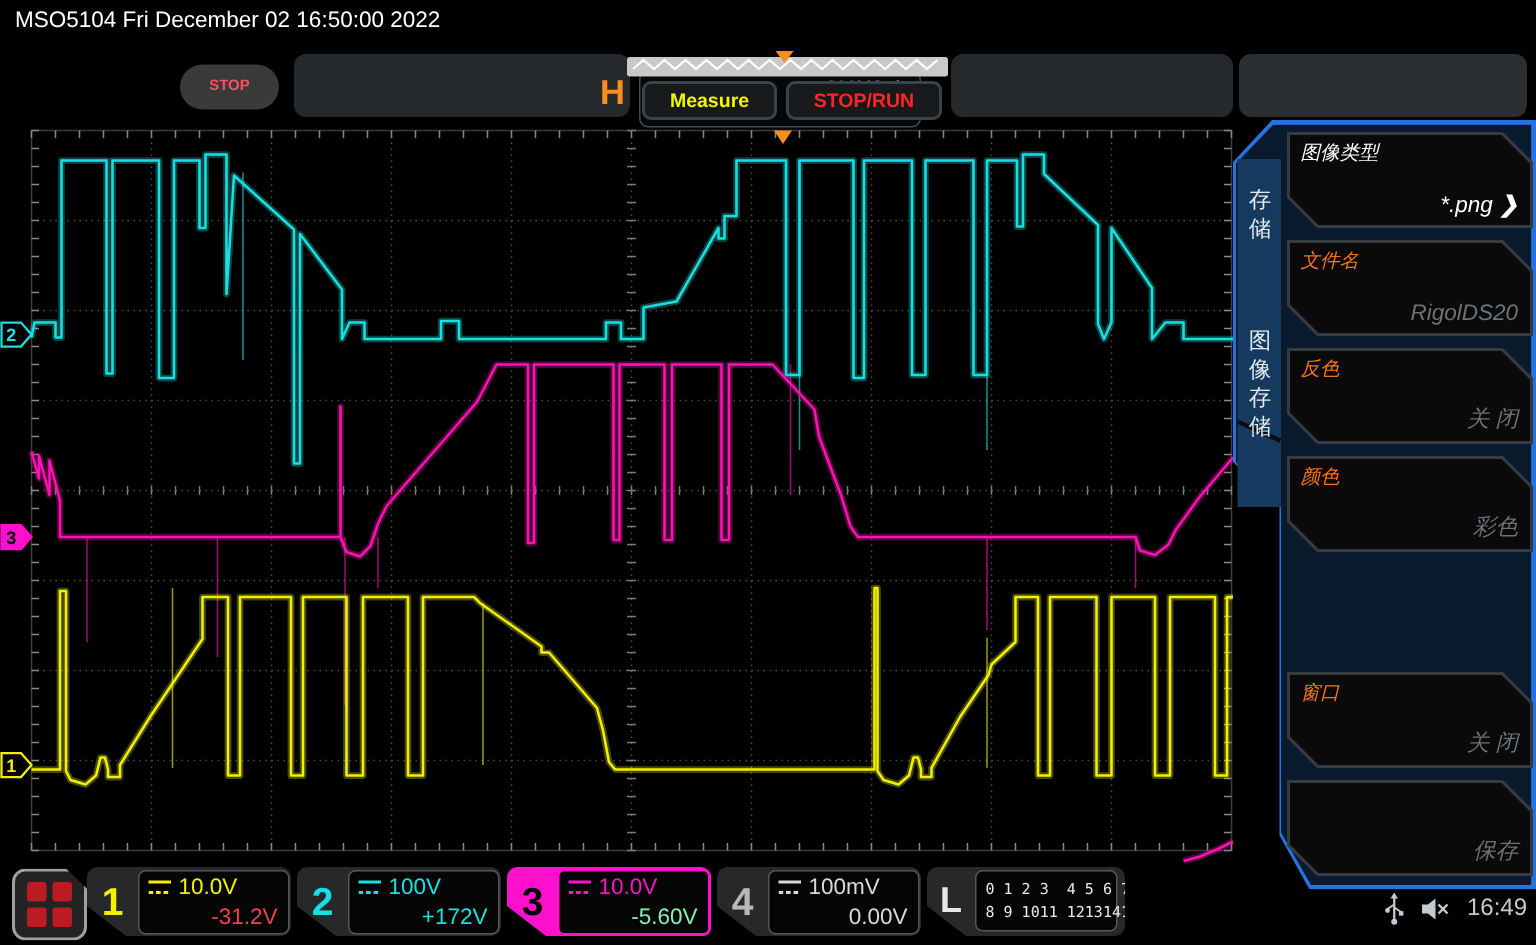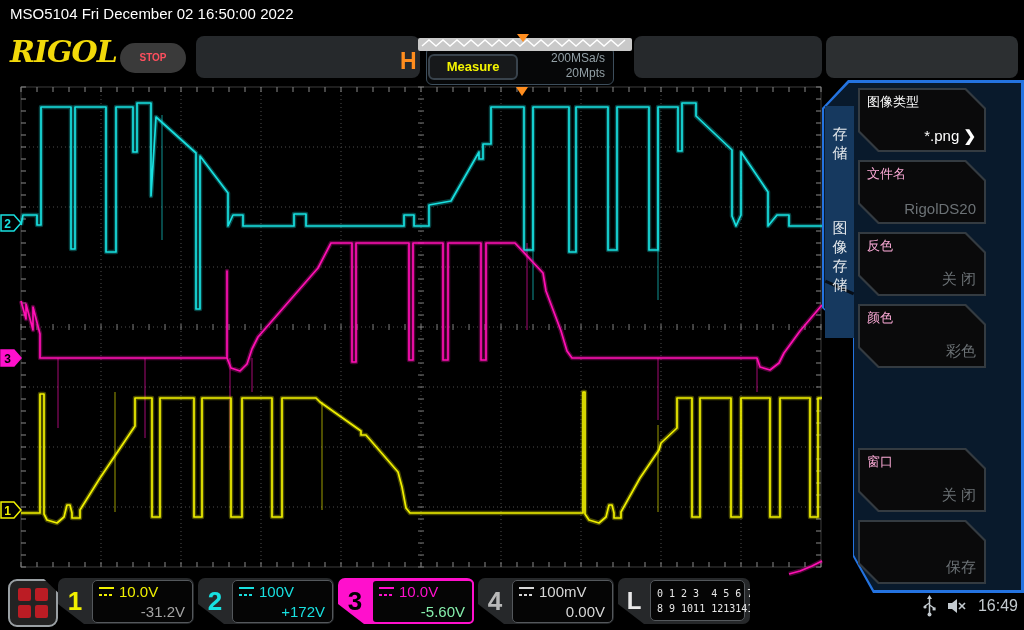--- a/index.html
+++ b/index.html
@@ -37,25 +37,25 @@
   
   #sidebar{left:820px;top:80px;width:204px;height:513px;z-index:6;}
   #sb-shell{left:0;top:0;width:204px;height:513px;background:#2473e0;
      clip-path:polygon(28px 0,204px 0,204px 513px,53px 513px,33px 477px,33px 256px,2px 228px,2px 28px);}
   #sb-inner{left:3px;top:3px;width:198px;height:507px;background:#091a2c;
      clip-path:polygon(26px 0,198px 0,198px 507px,51px 507px,31px 472px,31px 252px,1px 225px,1px 26px);}
   .sb-tab{position:absolute;left:6px;width:28px;color:#e4e8ec;font-size:15px;line-height:19px;
      text-align:center;white-space:pre-line;}
   #tabstrip{left:5px;top:26px;width:29px;height:232px;background:#16395f;}
   #tabsep{left:4px;top:206px;width:31px;height:3px;background:#060d16;transform:rotate(24deg);}
-  .mbox{position:absolute;left:38px;width:128px;height:64px;background:#343b41;
-     clip-path:polygon(0 0,calc(100% - 20px) 0,100% 20px,100% 100%,20px 100%,0 calc(100% - 20px));}
+  .mbox{position:absolute;left:38px;width:164px;height:64px;background:#343b41;
+     clip-path:polygon(0 0,calc(100% - 20px) 0,100% 20px,100% 100%,20px 100%,0 calc(100% - 20px));font-style:italic;}
   .mbox-in{position:absolute;left:2px;top:2px;right:2px;bottom:2px;background:#0a0a0b;
      clip-path:polygon(0 0,calc(100% - 19px) 0,100% 19px,100% 100%,19px 100%,0 calc(100% - 19px));}
-  .mlabel{position:absolute;left:9px;top:5px;font-size:13px;color:#f9a8d4;}
+  .mlabel{position:absolute;left:9px;top:5px;font-size:13px;color:#f97316;}
   .mvalue{position:absolute;right:10px;bottom:7px;font-size:15px;color:#6c7276;}
   .mbox.active .mlabel,.mbox.active .mvalue{color:#fff;}
   .marrow{font-weight:bold;}
 
   
   #bottombar{left:0;top:575px;width:1024px;height:55px;z-index:5;}
   #grid-btn{left:8px;top:4px;width:46px;height:44px;background:#232323;border:2px solid #9aa0a4;
      border-radius:9px;clip-path:polygon(0 0,72% 0,100% 28%,100% 100%,0 100%);}
   .rsq{position:absolute;width:13px;height:13px;background:#bb1c24;border-radius:2px;}
   .chbox{position:absolute;top:3px;width:136px;height:46px;background:#26282a;border-radius:7px;
@@ -406,41 +406,41 @@
       <text x="7.5" y="362.5" fill="#000" font-size="12" font-weight="bold" text-anchor="middle" font-family="&quot;Liberation Sans&quot;,sans-serif">3</text>
       <polygon points="1,502 14,502 21,510 14,518 1,518" fill="#000" stroke="#f0f000" stroke-width="1.5"></polygon>
       <text x="7.5" y="514.5" fill="#f0f000" font-size="12" font-weight="bold" text-anchor="middle" font-family="&quot;Liberation Sans&quot;,sans-serif">1</text>
     </svg>
 
   <div id="topbar" class="abs">
     <span>MSO5104  Fri December 02 16:50:00 2022</span>
   </div>
 
   <div id="header" class="abs">
-    <div id="logo" class="abs">RIGOL</div>
     <div id="stop-pill" class="abs">STOP</div>
 
     <div id="h-group" class="abs hgroup">
       <div id="h-label" class="abs">H</div>
       <div id="h-valbox" class="valbox">
         <span id="h-timebase">200us</span>
         <span id="h-rate">
           <span>200MSa/s</span><br>
           <span>20Mpts</span>
         </span>
       </div>
     </div>
 
     <svg id="ovw" class="abs" width="214" height="18">
       <rect x="0" y="4" width="214" height="13" rx="2" fill="#c9c9c9"></rect>
       <polyline id="zig" fill="none" stroke="#ffffff" stroke-width="1.4" points="4,12 11,6 18,12 25,6 32,12 39,6 46,12 53,6 60,12 67,6 74,12 81,6 88,12 95,6 102,12 109,6 116,12 123,6 130,12 137,6 144,12 151,6 158,12 165,6 172,12 179,6 186,12 193,6 200,12 207,6 "></polyline>
       <polygon points="99,0 111,0 105,8" fill="#ff8d1e"></polygon>
     </svg>
 
     <div id="measure-btn" class="abs hbtn">Measure</div>
+    <div id="stoprun-btn" class="abs hbtn">STOP/RUN</div>
 
     <div id="d-group" class="abs hgroup">
       
       
     </div>
 
     <div id="t-group" class="abs hgroup">
       
       
     </div>
@@ -500,21 +500,21 @@
     <div class="chbox" style="left:58px" id="ch1-box">
       <div class="chnum" style="color:#f0f000">1</div>
       <div class="chval">
         <div class="chrow1" style="color:#f0f000">
             <span class="coup">
               <span class="c1" style="background:#f0f000"></span>
               <span class="c2"></span>
             </span>
             <span>10.0V</span>
           </div>
-        <div class="chrow2" style="color:#a3a3a3">-31.2V</div>
+        <div class="chrow2" style="color:#ef4444">-31.2V</div>
       </div>
     </div>
 
     <div class="chbox" style="left:198px" id="ch2-box">
       <div class="chnum" style="color:#18e0e0">2</div>
       <div class="chval">
         <div class="chrow1" style="color:#18e0e0">
             <span class="coup">
               <span class="c1" style="background:#18e0e0"></span>
               <span class="c2"></span>

